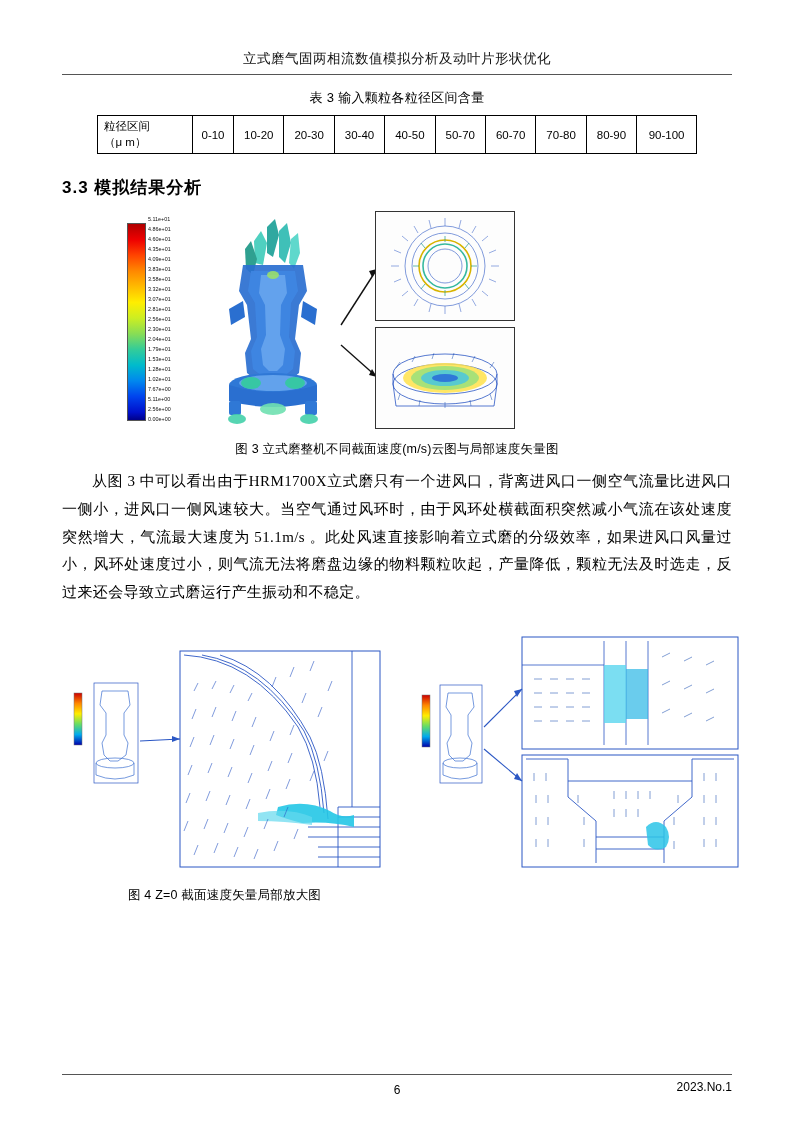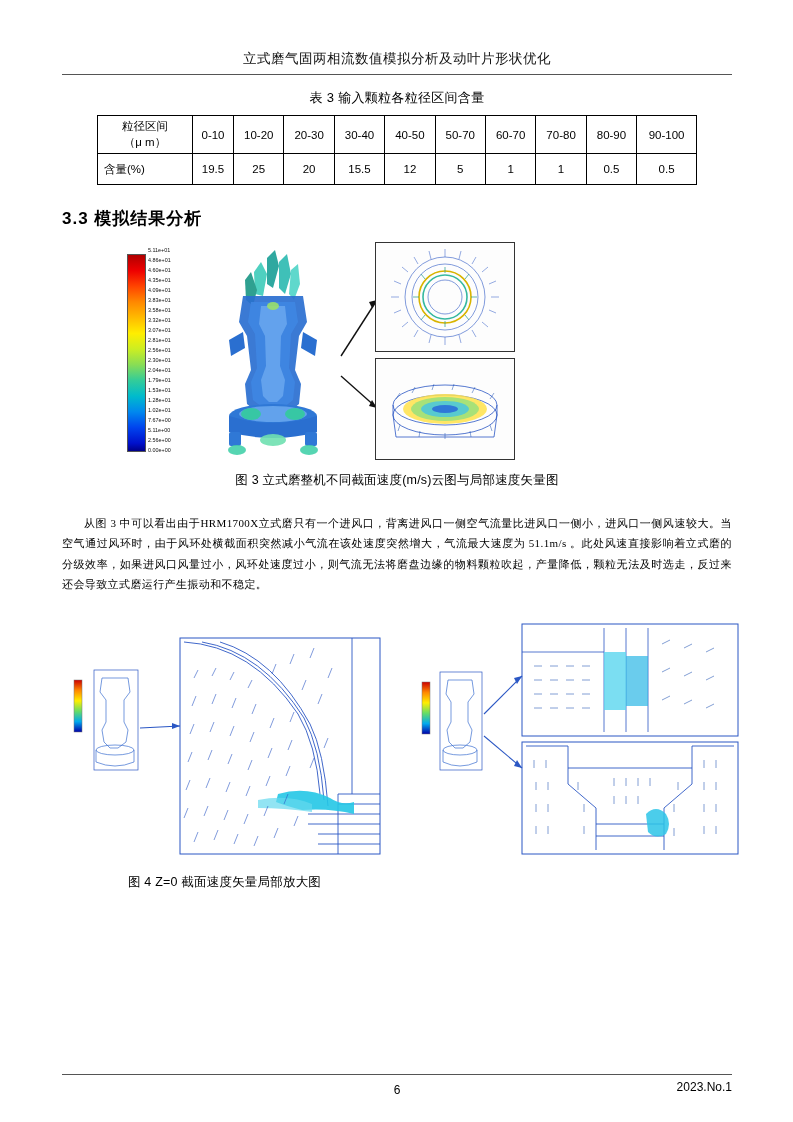--- a/index.html
+++ b/index.html
@@ -60,21 +60,21 @@
   }
   table.data-table td {
     border: 1px solid #000;
     text-align: center;
     padding: 5px 2px;
     height: 20px;
   }
   table.data-table td.rowhead {
     width: 82px;
     padding: 3px 6px;
-    text-align: center;
+    text-align: left;
     line-height: 1.35;
     margin-left: 39px;
   }
   table.data-table td.rowhead-2 {
     width: 82px;
     padding: 5px 6px;
     text-align: left;
   }
   .rowhead-line { display: block; }
   
@@ -99,24 +99,24 @@
   }
   .fig-caption {
     text-align: center;
     font-size: 12.5px;
     font-family: "Liberation Sans", sans-serif;
     margin-top: 6px;
     letter-spacing: 0.2px;
   }
   
   p.body {
-    font-size: 11px;
+    font-size: 15px;
     line-height: 1.85;
     text-align: justify;
-    margin: 24px 0 0 0;
+    margin: 10px 0 0 0;
     text-indent: 2em;
     letter-spacing: 0.4px;
   }
   
   .fig-row {
     display: flex;
     justify-content: space-between;
     margin-top: 24px;
     gap: 31px;
   }
@@ -229,33 +229,20 @@
           <td>0-10</td>
           <td>10-20</td>
           <td>20-30</td>
           <td>30-40</td>
           <td>40-50</td>
           <td>50-70</td>
           <td>60-70</td>
           <td>70-80</td>
           <td>80-90</td>
           <td>90-100</td>
-        </tr>
-        <tr>
-          <td class="rowhead-2">含量(%)</td>
-          <td>19.5</td>
-          <td>25</td>
-          <td>20</td>
-          <td>15.5</td>
-          <td>12</td>
-          <td>5</td>
-          <td>1</td>
-          <td>1</td>
-          <td>0.5</td>
-          <td>0.5</td>
         </tr>
       </tbody>
     </table>
 
     <h2 class="sec">3.3  模拟结果分析</h2>
 
     <div class="figure">
       <div class="fig3-wrap">
 
         <div class="colorbar"></div>

